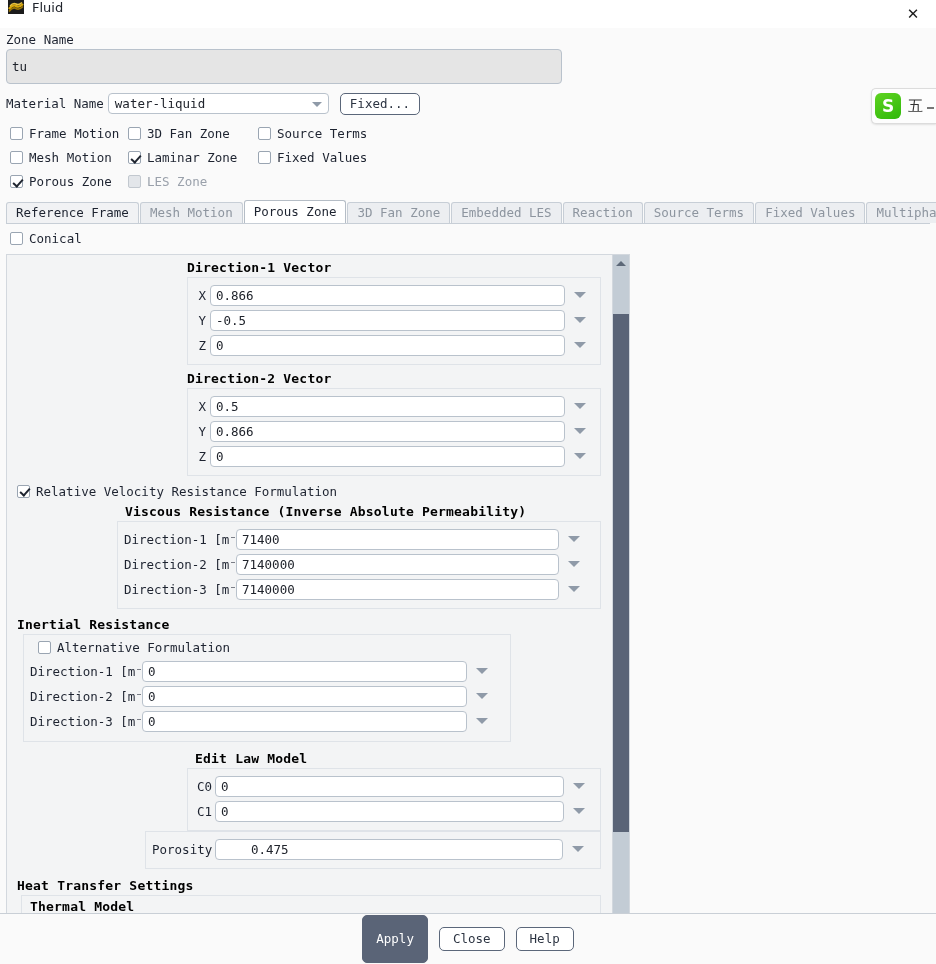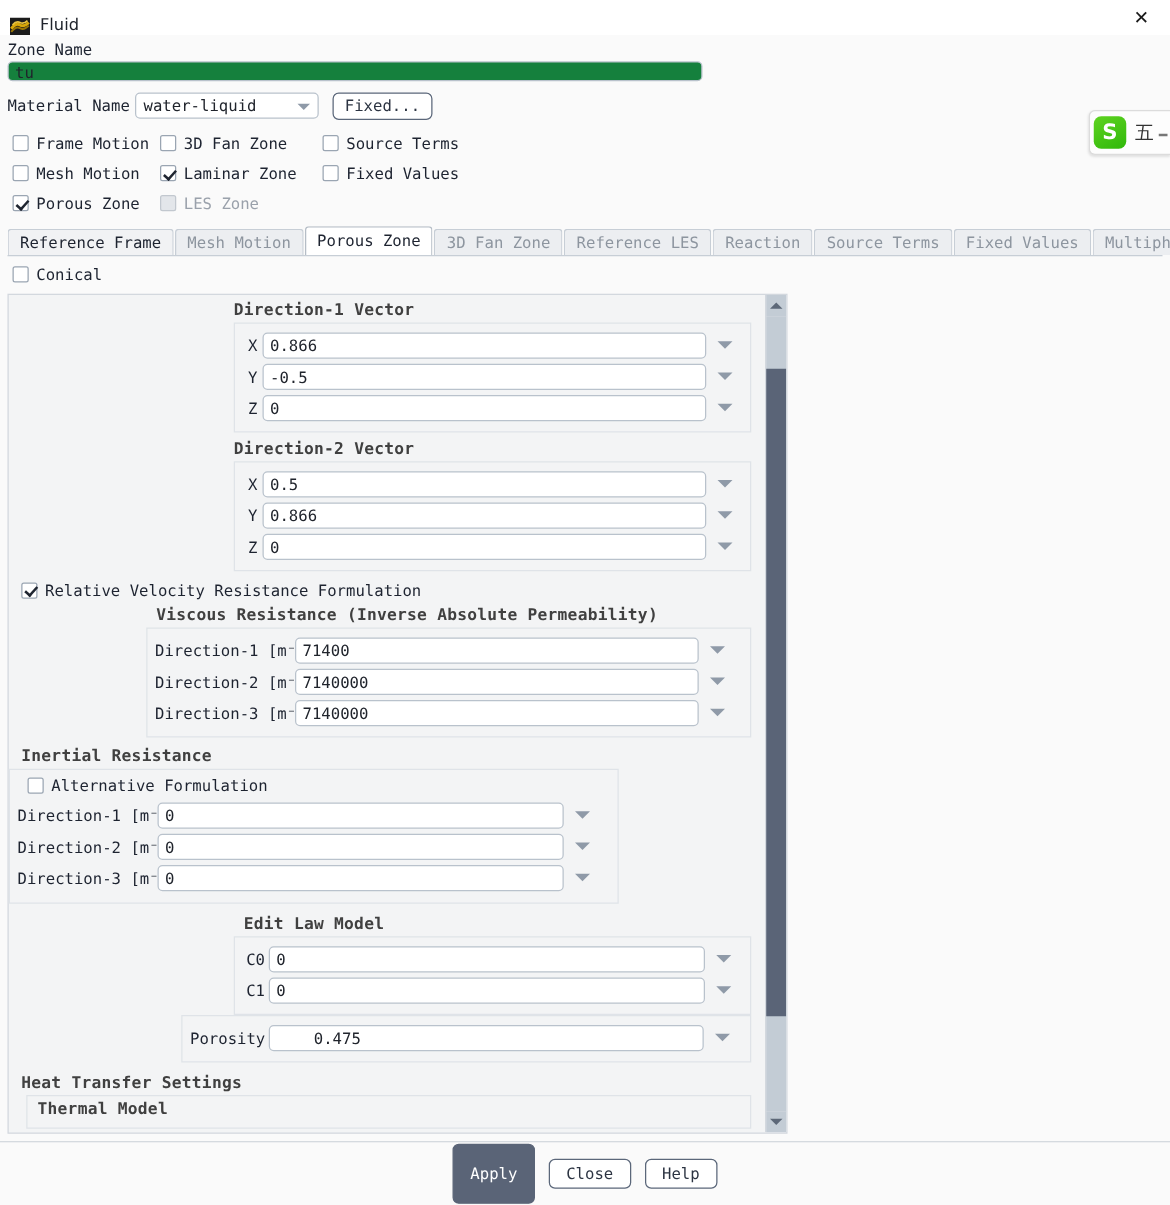--- a/index.html
+++ b/index.html
@@ -6,34 +6,34 @@
   body{
     width:936px;height:964px;overflow:hidden;
     background:#fafafa;
     font-family:"DejaVu Sans Mono","Liberation Mono",monospace;
     font-size:12.5px;color:#1d2330;
     -webkit-font-smoothing:none;
   }
   .win{position:relative;width:936px;height:964px;background:#fafafa;box-sizing:border-box;}
 
   
-  .titlebar{height:28px;display:flex;align-items:flex-end;padding:0 0 0 8px;background:#ffffff;}
+  .titlebar{height:28px;display:flex;align-items:flex-start;padding:0 0 0 8px;background:#ffffff;}
   .title-icon{width:16px;height:14px;margin-right:8px;position:relative;flex:none;}
   .title-text{font-family:"DejaVu Sans","Liberation Sans",sans-serif;font-size:13px;color:#20242c;}
   .close-btn{position:absolute;right:0;top:0;width:46px;height:28px;display:flex;
     align-items:center;justify-content:center;font-family:"DejaVu Sans",sans-serif;
     font-size:15px;color:#1a1a1a;cursor:pointer;}
 
   
   .lbl{font-family:"DejaVu Sans Mono","Liberation Mono",monospace;color:#1d2330;}
 
   .zone-label{padding:4px 0 2px 6px;font-size:12.5px;}
   .zone-input{
-    margin:0 0 0 6px;width:556px;height:16px;box-sizing:border-box;
-    border:1px solid #b9c2cc;border-radius:4px;background:#15803d;
+    margin:0 0 0 6px;width:556px;height:35px;box-sizing:border-box;
+    border:1px solid #b9c2cc;border-radius:4px;background:#e5e5e5;
     font-family:"DejaVu Sans Mono",monospace;font-size:12.5px;color:#20242c;
     padding:0 5px;outline:none;
   }
 
   .material-row{display:flex;align-items:center;margin:9px 0 0 6px;}
   .material-row .lbl{margin-right:4px;}
   .combo{
     position:relative;height:21px;box-sizing:border-box;border:1px solid #b9c2cc;border-radius:4px;
     background:#fff;display:flex;align-items:center;padding:0 22px 0 6px;cursor:pointer;
     font-size:12.5px;color:#20242c;
@@ -76,21 +76,21 @@
   }
   .tab.enabled{color:#1d2330;background:#f1f2f4;}
   .tab.active{background:#ffffff;color:#1d2330;height:23px;line-height:21px;border-color:#b5bdc6;}
   .tabline{height:1px;background:#c7ced6;margin-left:6px;width:924px;}
 
   
   .panel{position:relative;margin:0 0 0 6px;width:624px;height:672px;
     background:#f3f4f5;border:1px solid #d3d8de;box-sizing:border-box;overflow:hidden;}
   .panel-inner{position:absolute;left:0;top:0;width:606px;}
 
-  .sect-title{font-weight:bold;font-size:13px;color:#404040;letter-spacing:0.2px;}
+  .sect-title{font-weight:bold;font-size:13px;color:#000000;letter-spacing:0.2px;}
   .group{border:1px solid #dfe3e8;background:#f3f4f5;box-sizing:border-box;}
 
   .fld{display:flex;align-items:center;margin:4px 0;}
   .fld .flbl{font-size:12.5px;color:#1d2330;text-align:right;white-space:nowrap;}
   .tinput{
     box-sizing:border-box;height:21px;border:1px solid #b9c2cc;border-radius:4px;background:#fff;
     font-family:"DejaVu Sans Mono",monospace;font-size:12.5px;color:#20242c;padding:0 5px;outline:none;
   }
   .dd{width:0;height:0;margin-left:9px;flex:none;
     border-left:6px solid transparent;border-right:6px solid transparent;border-top:6px solid #8f9aa8;cursor:pointer;}
@@ -138,21 +138,21 @@
     <div class="close-btn">✕</div>
   </div>
 
   
   <div class="zone-label lbl">Zone Name</div>
   <input class="zone-input" type="text" value="tu" style="">
 
   
   <div class="material-row">
     <span class="lbl">Material Name</span>
-    <div class="combo" style="width:147px;text-align:center;">
+    <div class="combo" style="width:221px;text-align:center;">
       <span>water-liquid</span>
       <span class="arrow"></span>
     </div>
     <button class="btn" style="margin-left:11px;">Fixed...</button>
   </div>
 
   
   <div class="cbgrid">
     <div class="r">
       <div class="c1"><span class="cb">
@@ -193,21 +193,21 @@
           </span></div>
     </div>
   </div>
 
   
   <div class="tabbar">
     <div class="tab enabled">Reference Frame</div>
     <div class="tab">Mesh Motion</div>
     <div class="tab active">Porous Zone</div>
     <div class="tab">3D Fan Zone</div>
-    <div class="tab">Reference LES</div>
+    <div class="tab">Embedded LES</div>
     <div class="tab">Reaction</div>
     <div class="tab">Source Terms</div>
     <div class="tab">Fixed Values</div>
     <div class="tab">Multiphase</div>
   </div>
   <div class="tabline"></div>
 
   
   <div style="margin:7px 0 6px 10px;">
     <span class="cb">
@@ -278,21 +278,21 @@
           <span class="dd"></span>
         </div>
         <div class="fld">
           <span class="flbl" style="width:108px;">Direction-3 [m⁻²]</span>
           <input class="tinput" style="width: 323px; margin-left: 4px;" value="7140000">
           <span class="dd"></span>
         </div>
       </div>
 
       <div class="sect-title" style="margin:8px 0 2px 10px;">Inertial Resistance</div>
-      <div class="group" style="width:488px;padding:4px 6px 5px 6px;">
+      <div class="group" style="margin-left:16px;width:488px;padding:4px 6px 5px 6px;">
         <div style="margin:1px 0 3px 8px;">
           <span class="cb">
             <span class="box"></span>
             <span class="cb-t">Alternative Formulation</span>
           </span>
         </div>
         <div class="fld">
           <span class="flbl" style="width:108px;text-align:left;">Direction-1 [m⁻¹]</span>
           <input class="tinput" style="width: 325px; margin-left: 4px;" value="0">
           <span class="dd"></span>

